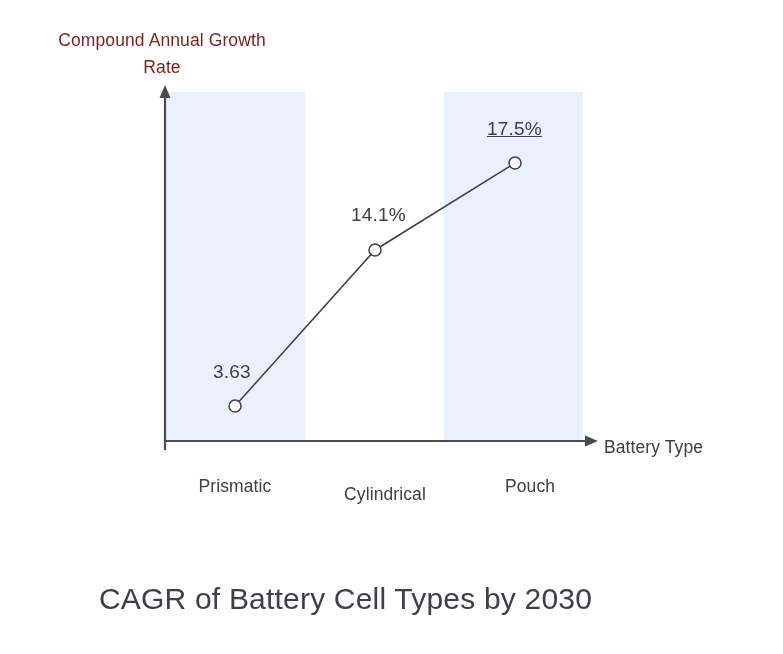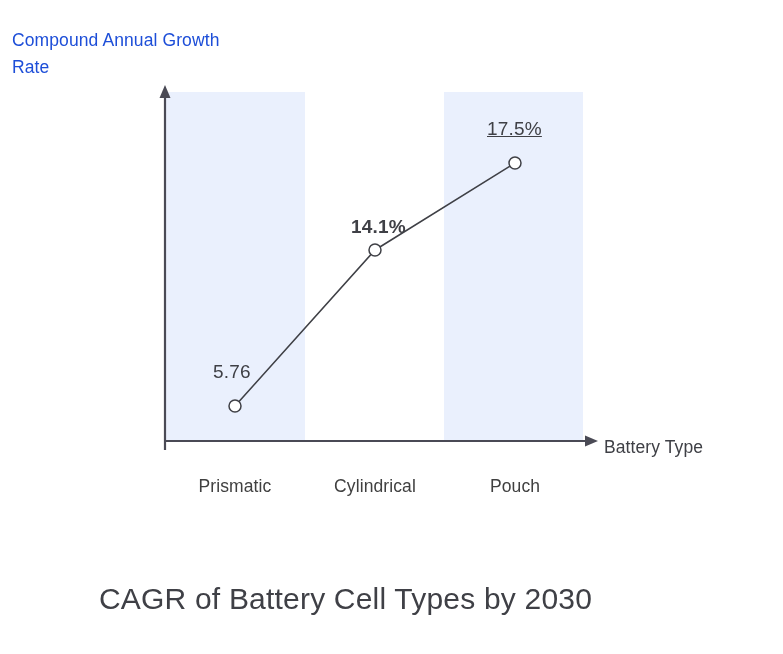--- a/index.html
+++ b/index.html
@@ -21,23 +21,24 @@
     position: absolute;
     inset: 0;
   }
 
   
   .y-axis-title {
     position: absolute;
     left: 12px;
     top: 27px;
     width: 300px;
+    text-align: center;
     font-size: 17.5px;
     line-height: 27px;
-    color: #1d4ed8;
+    color: #7f1d1d;
     letter-spacing: 0.1px;
     white-space: pre-line;
   }
 
   
   .x-axis-title {
     position: absolute;
     left: 604px;
     top: 436px;
     font-size: 17.5px;
@@ -113,25 +114,25 @@
     <line x1="164" y1="441" x2="588" y2="441" stroke="#4a4a55" stroke-width="2.2"></line>
     <polygon points="598,441 585,435.5 585,446.5" fill="#4a4a55"></polygon>
 
     <polyline points="235,406 375,250 515,163" fill="none" stroke="#3f4046" stroke-width="1.6" stroke-linejoin="round" stroke-linecap="round"></polyline>
 
     <circle cx="235" cy="406" r="6" fill="#ffffff" stroke="#3f4046" stroke-width="1.5"></circle>
     <circle cx="375" cy="250" r="6" fill="#ffffff" stroke="#3f4046" stroke-width="1.5"></circle>
     <circle cx="515" cy="163" r="6" fill="#ffffff" stroke="#3f4046" stroke-width="1.5"></circle>
   </svg>
 
-  <div class="value-label" style="left:213px; top:362px;">5.76</div>
-  <div class="value-label" style="left:351px; top:217px;font-weight:bold;">14.1%</div>
+  <div class="value-label" style="left:213px; top:362px;">3.63</div>
+  <div class="value-label" style="left:351px; top:205px;">14.1%</div>
   <div class="value-label" style="left:487px; top:119px;text-decoration:underline;">17.5%</div>
 
   <div class="cat-label" style="left:155px;">Prismatic</div>
-  <div class="cat-label" style="left:295px;">Cylindrical</div>
-  <div class="cat-label" style="left:435px;">Pouch</div>
+  <div class="cat-label" style="left:305px;margin-top:8px;">Cylindrical</div>
+  <div class="cat-label" style="left:450px;">Pouch</div>
 
   <div class="x-axis-title">Battery Type</div>
 
   <div class="chart-title">CAGR of Battery Cell Types by 2030</div>
 
 </div>
 
 </body></html>

